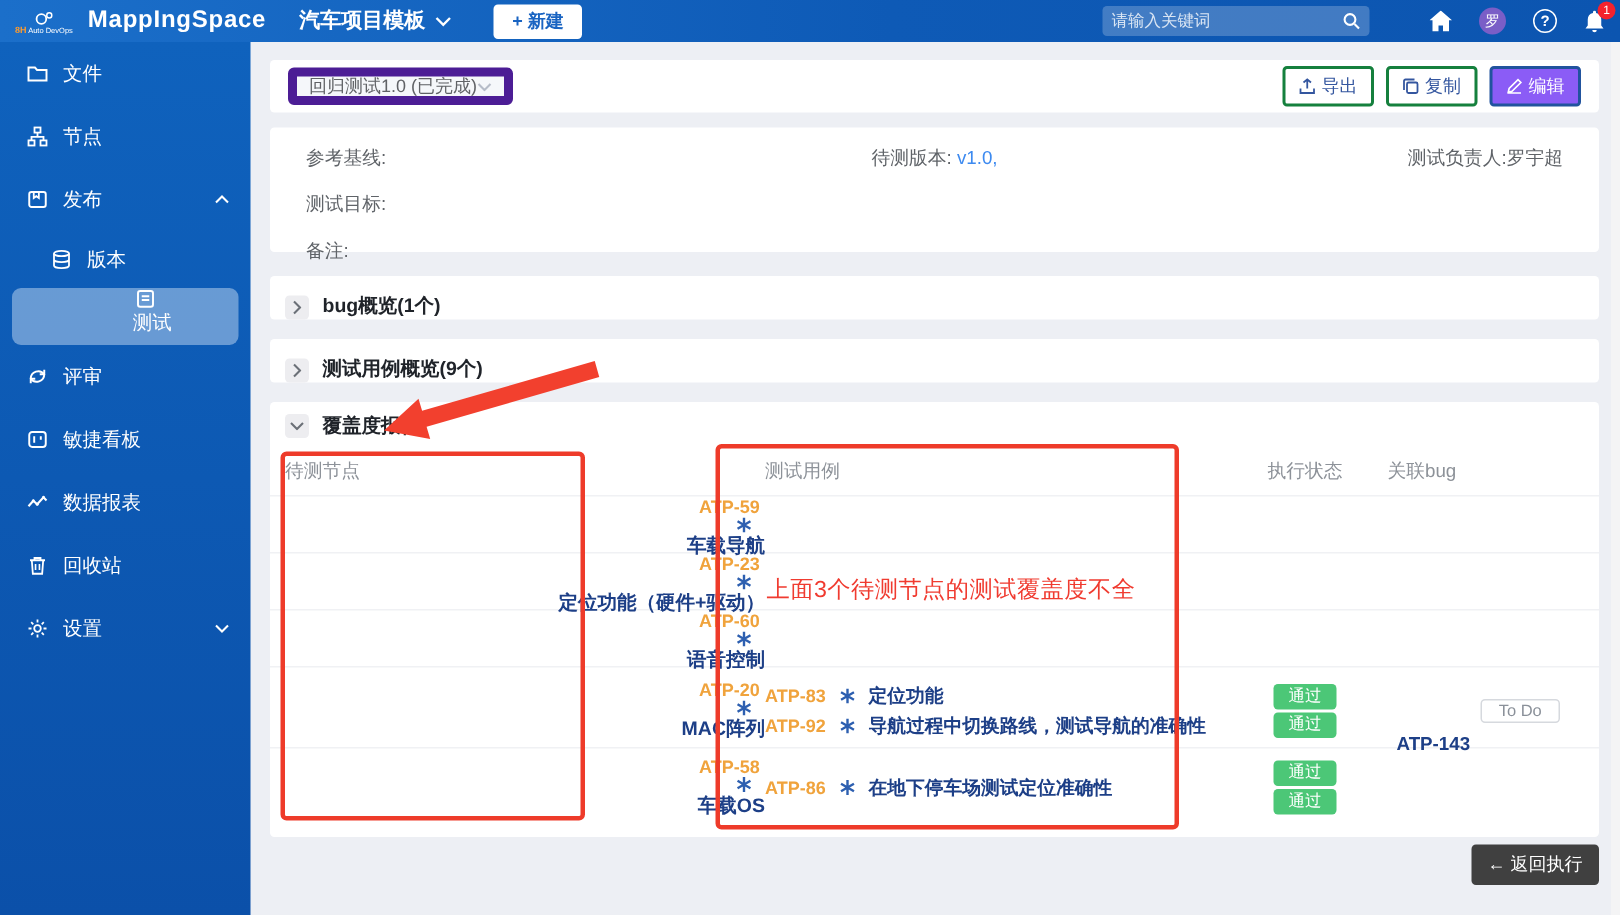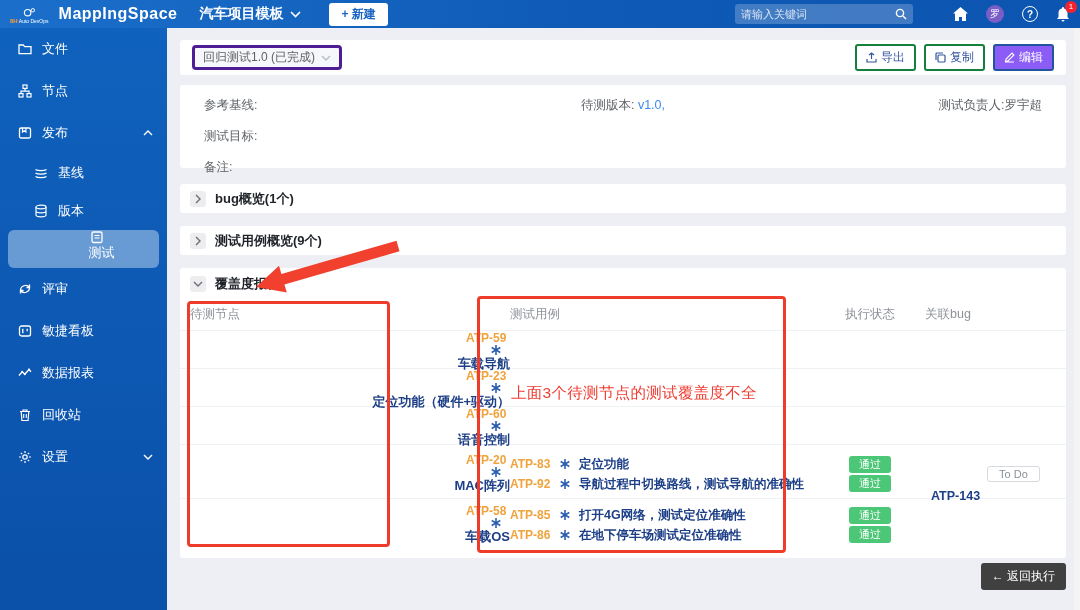--- a/index.html
+++ b/index.html
@@ -33,33 +33,33 @@
   .side-item .lbl { margin-left:10px; }
   .side-item .chev { position:absolute; right:14px; }
   .side-item.active { background:rgba(215,230,248,.45); border-radius:6px; margin:0 8px; padding-left:26px; height:38px;flex-direction:column; }
   .sicon { width:14px; height:14px; flex:0 0 14px; }
 
   
   .main { position:absolute; left:167px; top:28px; width:913px; height:582px; background:#edeff4; }
   .card { position:absolute; left:13px; width:886px; background:#fff; border-radius:3px; }
 
   .selector-card { top:12px; height:35px; display:flex; align-items:center; padding:0 12px; }
-  .select { width:150px; height:25px; background:#f5f7fa; border:3px solid #4c1d95; border-radius:4px; display:flex; align-items:center; padding:0 8px; font-size:12px; color:#606266; cursor:pointer; }
+  .select { width:150px; height:25px; background:#f5f7fa; border:6px solid #4c1d95; border-radius:4px; display:flex; align-items:center; padding:0 8px; font-size:12px; color:#606266; cursor:pointer; }
   .select span { flex:1; }
   .tb-btns { margin-left:auto; display:flex; gap:8px; }
   .gbtn { display:flex; align-items:center; gap:4px; background:#fff; border:2px solid #15803d; color:#34569f; border-radius:3px; font-size:12px; padding:3px 9px; cursor:pointer; }
   .gbtn.primary { background:#8b5cf6; border-color:#21539e; color:#fff; }
 
   .info-card { top:57px; height:83px; padding:12px 24px; font-size:12.5px; color:#5f6368; }
   .info-r1 { display:grid; grid-template-columns:1fr 1fr 1fr; }
   .info-r1 .c { text-align:center; } .info-r1 .r { text-align:right; }
   .info-card .row2 { margin-top:14px; } .info-card .row3 { margin-top:14px; }
   .lnk { color:#3d8af0; cursor:pointer; }
 
-  .sec-card { height:29px; display:flex; align-items:center; padding:0 10px; gap:9px; cursor:pointer; }
+  .sec-card { height:29px; display:flex; align-items:flex-end; padding:0 10px; gap:9px; cursor:pointer; }
   .sec-bug { top:156px; } .sec-case { top:198px; }
   .chevbox { width:16px; height:16px; background:#ededf0; border-radius:3px; display:flex; align-items:center; justify-content:center; }
   .sec-title { font-size:13px; font-weight:bold; color:#1f2329; }
 
   .coverage-card { top:240px; height:290px; }
   .cov-head { height:31px; display:flex; align-items:center; gap:9px; padding:0 10px; cursor:pointer; }
 
   .tbl { font-size:12.5px; }
   .trow { display:grid; grid-template-columns:320px 335px 80px 1fr; align-items:center; border-top:1px solid #f0f1f4; padding-left:10px; }
   .trow.head { border-top:none; height:31px; color:#8d9299; font-size:12.5px; }
@@ -152,26 +152,20 @@
   </div>
   <div class="side-item">
     <svg class="sicon" viewBox="0 0 14 14" fill="none">
         <rect x="1.5" y="2" width="11" height="10" rx="1.5" stroke="#fff" stroke-width="1.3"></rect>
         <path d="M4.5 2v4l1.7-1.2L7.9 6V2" stroke="#fff" stroke-width="1.2"></path>
       </svg>
     <span class="lbl">发布</span>
     <svg class="chev" width="10" height="6" viewBox="0 0 10 6" fill="none">
         <path d="M1 5l4-4 4 4" stroke="#fff" stroke-width="1.4"></path>
       </svg>
-  </div>
-  <div class="side-item sub">
-    <svg class="sicon" viewBox="0 0 14 14" fill="none">
-        <path d="M1.5 3.5c2 1.5 9 1.5 11 0M1.5 7c2 1.5 9 1.5 11 0M1.5 10.5c2 1.5 9 1.5 11 0" stroke="#fff" stroke-width="1.3"></path>
-      </svg>
-    <span class="lbl">基线</span>
   </div>
   <div class="side-item sub">
     <svg class="sicon" viewBox="0 0 14 14" fill="none">
         <ellipse cx="7" cy="3" rx="5" ry="1.8" stroke="#fff" stroke-width="1.2"></ellipse>
         <path d="M2 3v8c0 1 2.2 1.8 5 1.8s5-.8 5-1.8V3M2 7c0 1 2.2 1.8 5 1.8S12 8 12 7" stroke="#fff" stroke-width="1.2"></path>
       </svg>
     <span class="lbl">版本</span>
   </div>
   <div class="side-item sub active">
     <svg class="sicon" viewBox="0 0 14 14" fill="none">
@@ -377,27 +371,20 @@
       <div class="trow h53">
         <div class="nodecell">
           <span class="tid">ATP-58</span>
           <svg class="star" width="10" height="10" viewBox="0 0 10 10">
               <path d="M5 0v10M.7 2.5l8.6 5M.7 7.5l8.6-5" stroke="#2d5fb0" stroke-width="1.6"></path>
             </svg>
           <span class="tname">车载OS</span>
         </div>
         <div>
           <div class="caseline">
-            <span class="tid">ATP-85</span>
-            <svg class="star" width="10" height="10" viewBox="0 0 10 10">
-                <path d="M5 0v10M.7 2.5l8.6 5M.7 7.5l8.6-5" stroke="#2d5fb0" stroke-width="1.6"></path>
-              </svg>
-            <span class="cdesc">打开4G网络，测试定位准确性</span>
-          </div>
-          <div class="caseline">
             <span class="tid">ATP-86</span>
             <svg class="star" width="10" height="10" viewBox="0 0 10 10">
                 <path d="M5 0v10M.7 2.5l8.6 5M.7 7.5l8.6-5" stroke="#2d5fb0" stroke-width="1.6"></path>
               </svg>
             <span class="cdesc">在地下停车场测试定位准确性</span>
           </div>
         </div>
         <div>
           <div class="badge-pass">通过</div>
           <div class="badge-pass">通过</div>

